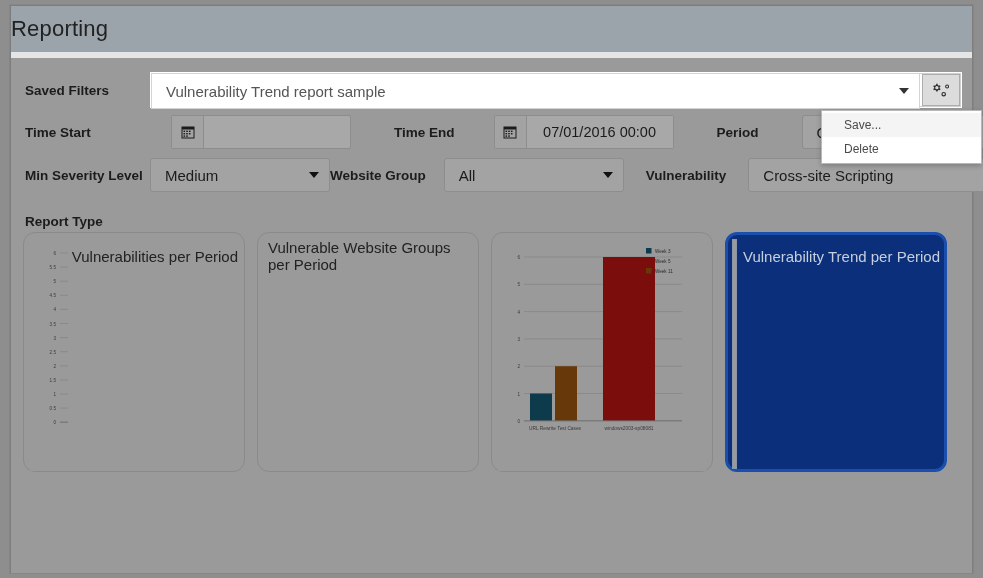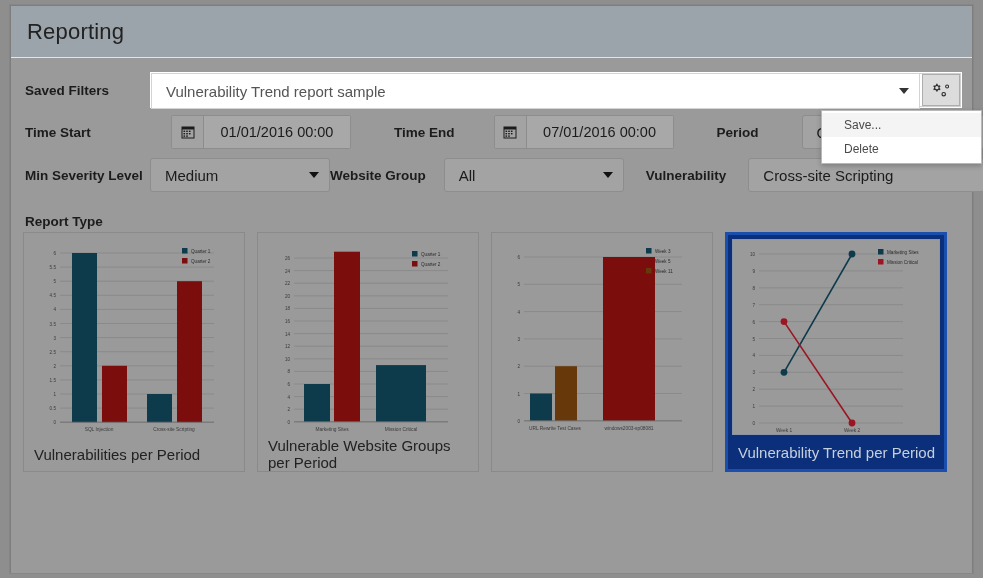--- a/index.html
+++ b/index.html
@@ -21,24 +21,23 @@
     left: 10px; top: 5px;
     width: 963px; height: 568px;
     background: #9a9a9a;
     border: 1px solid #7e7e7e;
     border-bottom: none;
     box-shadow: 0 0 0 1px rgba(0,0,0,0.05);
   }
   .titlebar {
     height: 52px;
     background: #9ba3ab;
-    border-bottom: 1px solid #e5e5e5;
+    border-bottom: 6px solid #e5e5e5;
     display: flex;
     align-items: center;
-    padding-left: 16px;
   }
   .title {
     font-size: 22px;
     color: #222;
     font-weight: 400;
     letter-spacing: .2px;
   }
   
   .form {
     position: relative;
@@ -173,25 +172,25 @@
   .cards {
     position: absolute;
     left: 12px; top: 226px;
     display: flex;
     gap: 12px;
   }
   .card {
     width: 222px;
     height: 240px;
     border: 1px solid #8a8a8a;
-    border-radius: 0;
+    border-radius: 12px;
     background: #9a9a9a;
     padding: 6px 6px 0 6px;
     display: flex;
-    flex-direction: column;
+    flex-direction: row;
   }
   .card.selected {
     background: #0b2f7a;
     border: 3px solid #1a4fae;
     padding: 4px 4px 0 4px;
   }
   .card-plot {
     flex: 1;
     background: #9a9a9a;
     position: relative;
@@ -284,21 +283,20 @@
                   <rect x="5.2" y="5.6" width="1.6" height="1.4"></rect>
                   <rect x="7.9" y="5.6" width="1.6" height="1.4"></rect>
                   <rect x="2.5" y="8.0" width="1.6" height="1.4"></rect>
                   <rect x="5.2" y="8.0" width="1.6" height="1.4"></rect>
                   <rect x="7.9" y="8.0" width="1.6" height="1.4"></rect>
                   <rect x="2.5" y="10.4" width="1.6" height="1.4"></rect>
                   <rect x="5.2" y="10.4" width="1.6" height="1.4"></rect>
                 </g>
               </svg>
           </div>
-          <div class="date-val">01/01/2016 00:00</div>
         </div>
 
         <div class="lbl lbl-mid" style="margin-left:22px;margin-right:18px;">Time End</div>
         <div class="datebox">
           <div class="date-icon">
             <svg width="14" height="14" viewBox="0 0 14 14">
                 <rect x="0.5" y="1.5" width="13" height="12" fill="#1b1b1b"></rect>
                 <rect x="1.5" y="4.5" width="11" height="8" fill="#a3a3a3"></rect>
                 <g fill="#1b1b1b">
                   <rect x="2.5" y="5.6" width="1.6" height="1.4"></rect>

